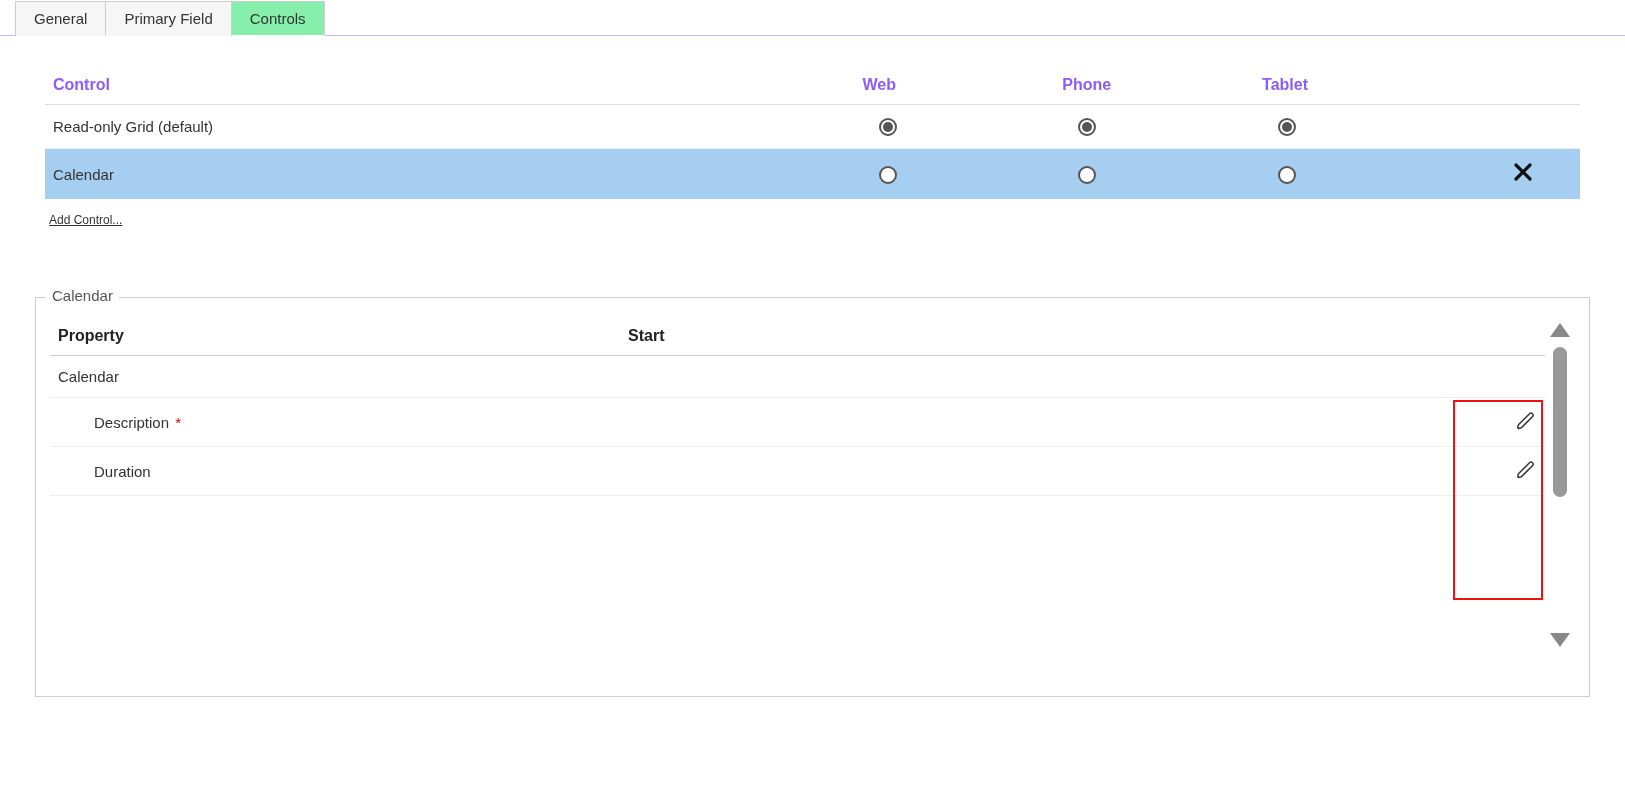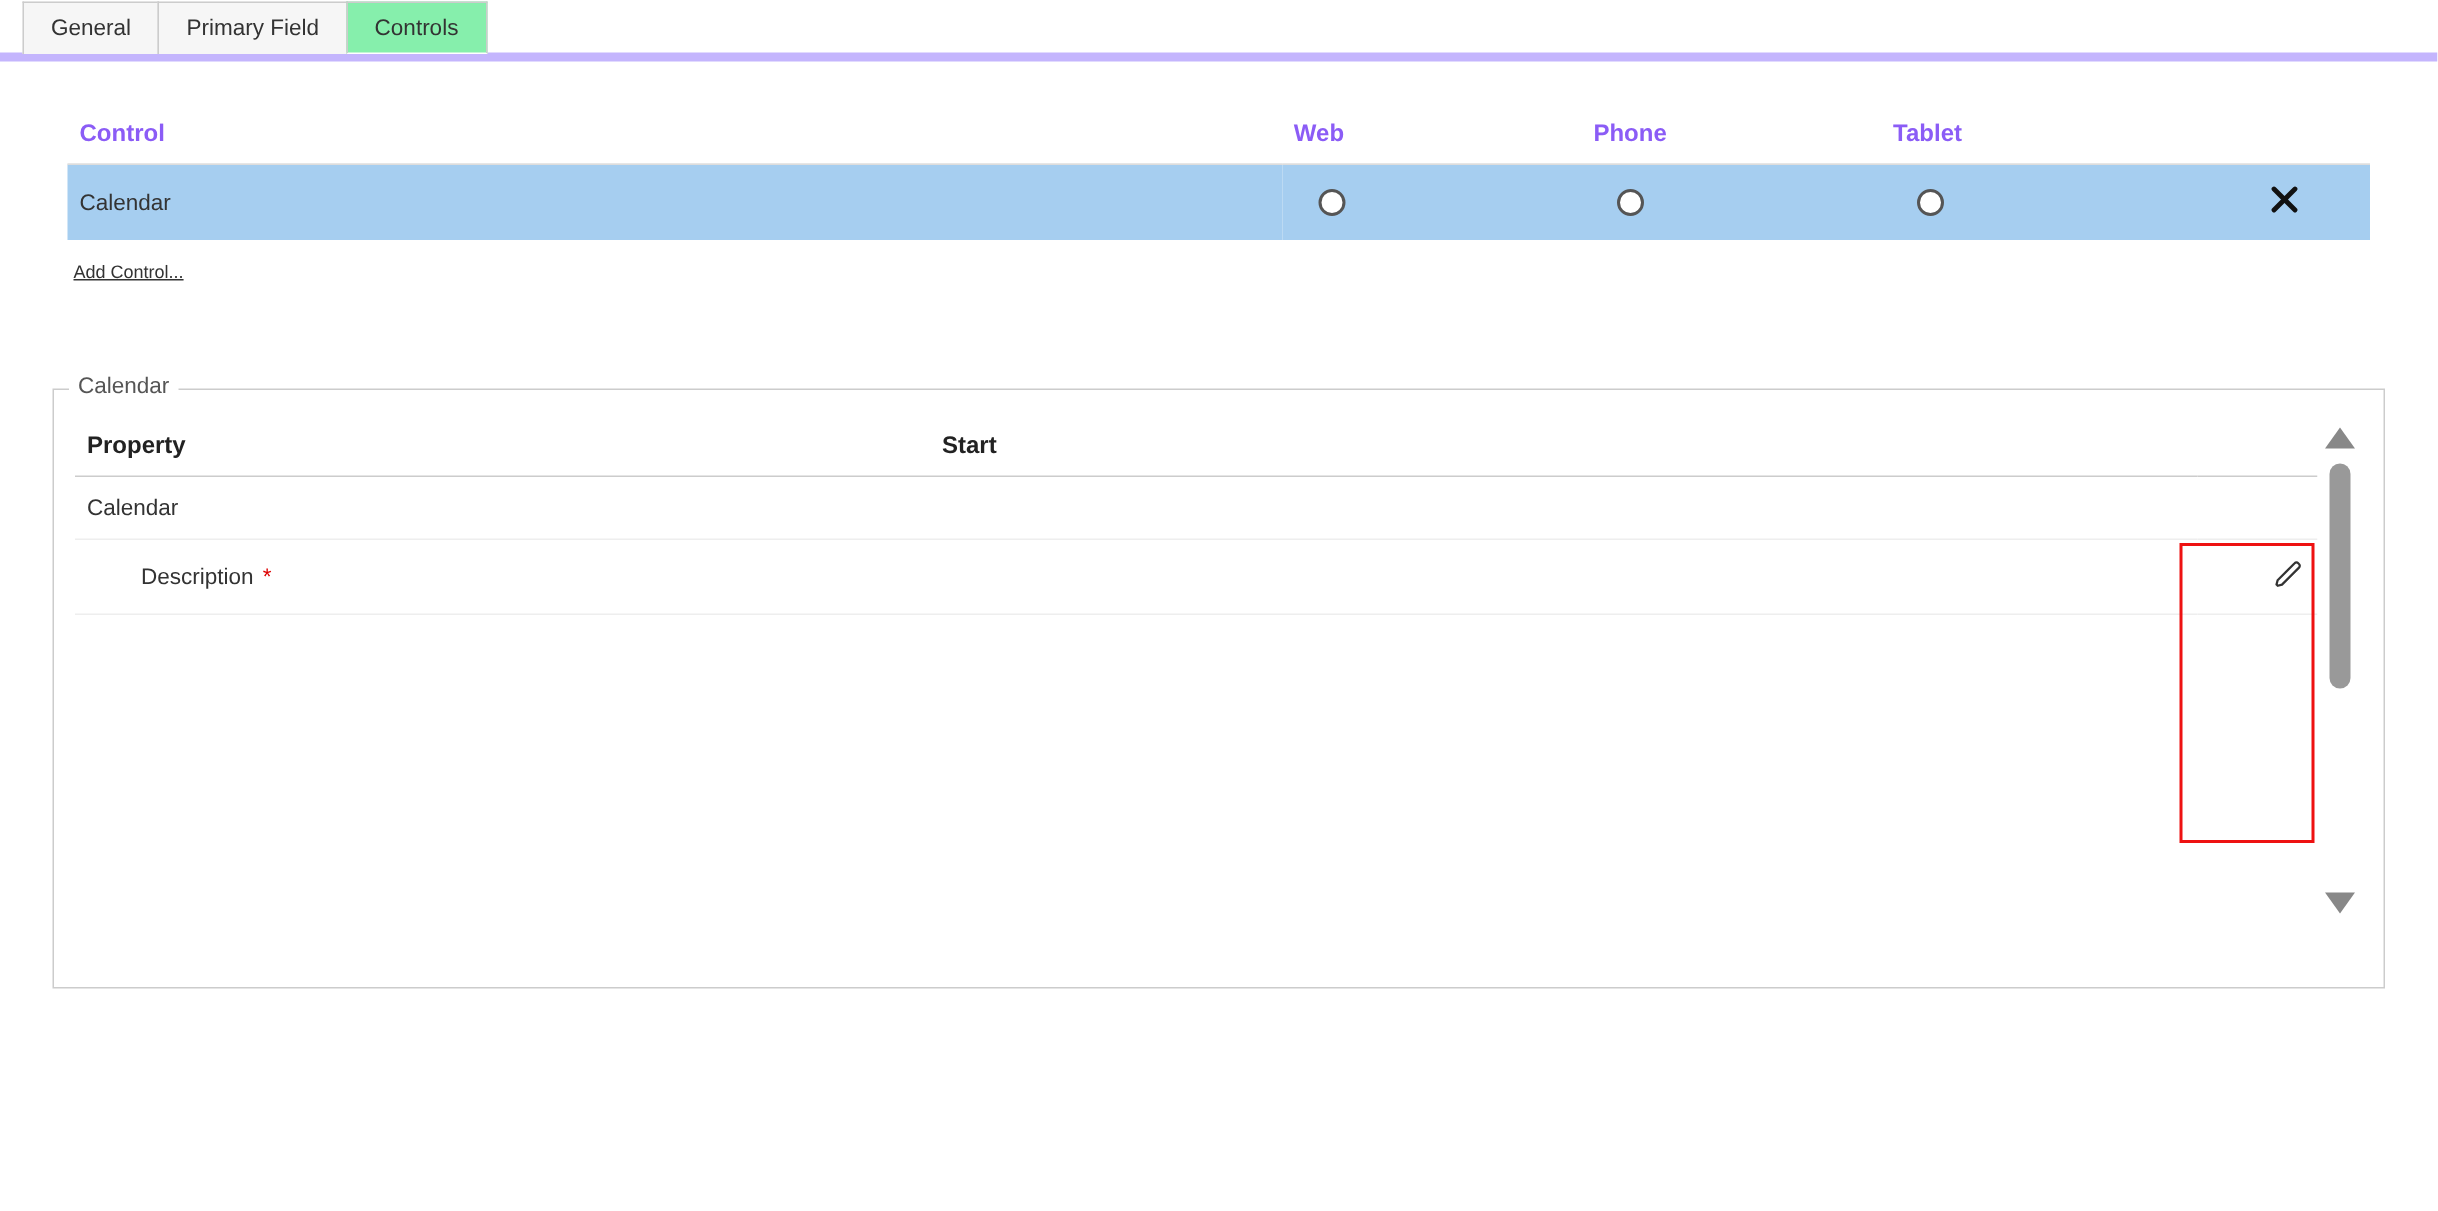--- a/index.html
+++ b/index.html
@@ -5,21 +5,21 @@
     * { box-sizing: border-box; margin: 0; padding: 0; }
     body {
       font-family: "Segoe UI", Tahoma, Arial, sans-serif;
       font-size: 15px;
       color: #333;
       background: #fff;
       width: 1625px;
     }
     .tabs {
       display: flex;
-      border-bottom: 6px solid #c4b5fd;
+      border-bottom: 1px solid #c4b5fd;
       padding-left: 15px;
       background: #fff;
     }
     .tab {
       padding: 8px 18px;
       border: 1px solid #ccc;
       border-bottom: none;
       background: #f6f6f6;
       cursor: pointer;
       margin-right: -1px;
@@ -207,20 +207,27 @@
     <thead>
       <tr>
         <th class="col-control">Control</th>
         <th class="col-web">Web</th>
         <th class="col-phone">Phone</th>
         <th class="col-tablet">Tablet</th>
         <th class="col-actions"></th>
       </tr>
     </thead>
     <tbody>
+      <tr>
+        <td>Read-only Grid (default)</td>
+        <td><span class="cell-center-radio"><span class="radio-outer checked"></span></span></td>
+        <td><span class="cell-center-radio"><span class="radio-outer checked"></span></span></td>
+        <td><span class="cell-center-radio"><span class="radio-outer checked"></span></span></td>
+        <td class="col-actions"></td>
+      </tr>
       <tr class="selected">
         <td>Calendar</td>
         <td><span class="cell-center-radio"><span class="radio-outer"></span></span></td>
         <td><span class="cell-center-radio"><span class="radio-outer"></span></span></td>
         <td><span class="cell-center-radio"><span class="radio-outer"></span></span></td>
         <td class="col-actions">
           <span class="close-x">
             <svg width="18" height="18" viewBox="0 0 18 18">
                 <path d="M2 2 L16 16 M16 2 L2 16" stroke="#111" stroke-width="3.2" stroke-linecap="round"></path>
               </svg>
@@ -259,20 +266,33 @@
               </td>
               <td></td>
               <td class="col-edit">
                 <span class="edit-btn">
                   <svg class="edit-icon" viewBox="0 0 24 24">
                       <path d="M3 21l3.4-.9L20 6.5a2 2 0 0 0 0-2.9l-.6-.6a2 2 0 0 0-2.9 0L2.9 16.6 2 20z" fill="none" stroke="#333" stroke-width="1.8" stroke-linejoin="round"></path>
                     </svg>
                 </span>
               </td>
             </tr>
+            <tr>
+              <td class="indent">
+                <span>Duration</span>
+              </td>
+              <td></td>
+              <td class="col-edit">
+                <span class="edit-btn">
+                  <svg class="edit-icon" viewBox="0 0 24 24">
+                      <path d="M3 21l3.4-.9L20 6.5a2 2 0 0 0 0-2.9l-.6-.6a2 2 0 0 0-2.9 0L2.9 16.6 2 20z" fill="none" stroke="#333" stroke-width="1.8" stroke-linejoin="round"></path>
+                    </svg>
+                </span>
+              </td>
+            </tr>
           </tbody>
         </table>
 
         <div class="highlight-rect" style="top:85px; right:2px; width:90px; height:200px;"></div>
       </div>
 
       <div class="scroll-col">
         <div class="arrow up"></div>
         <div class="scroll-track">
           <div class="scroll-thumb"></div>

